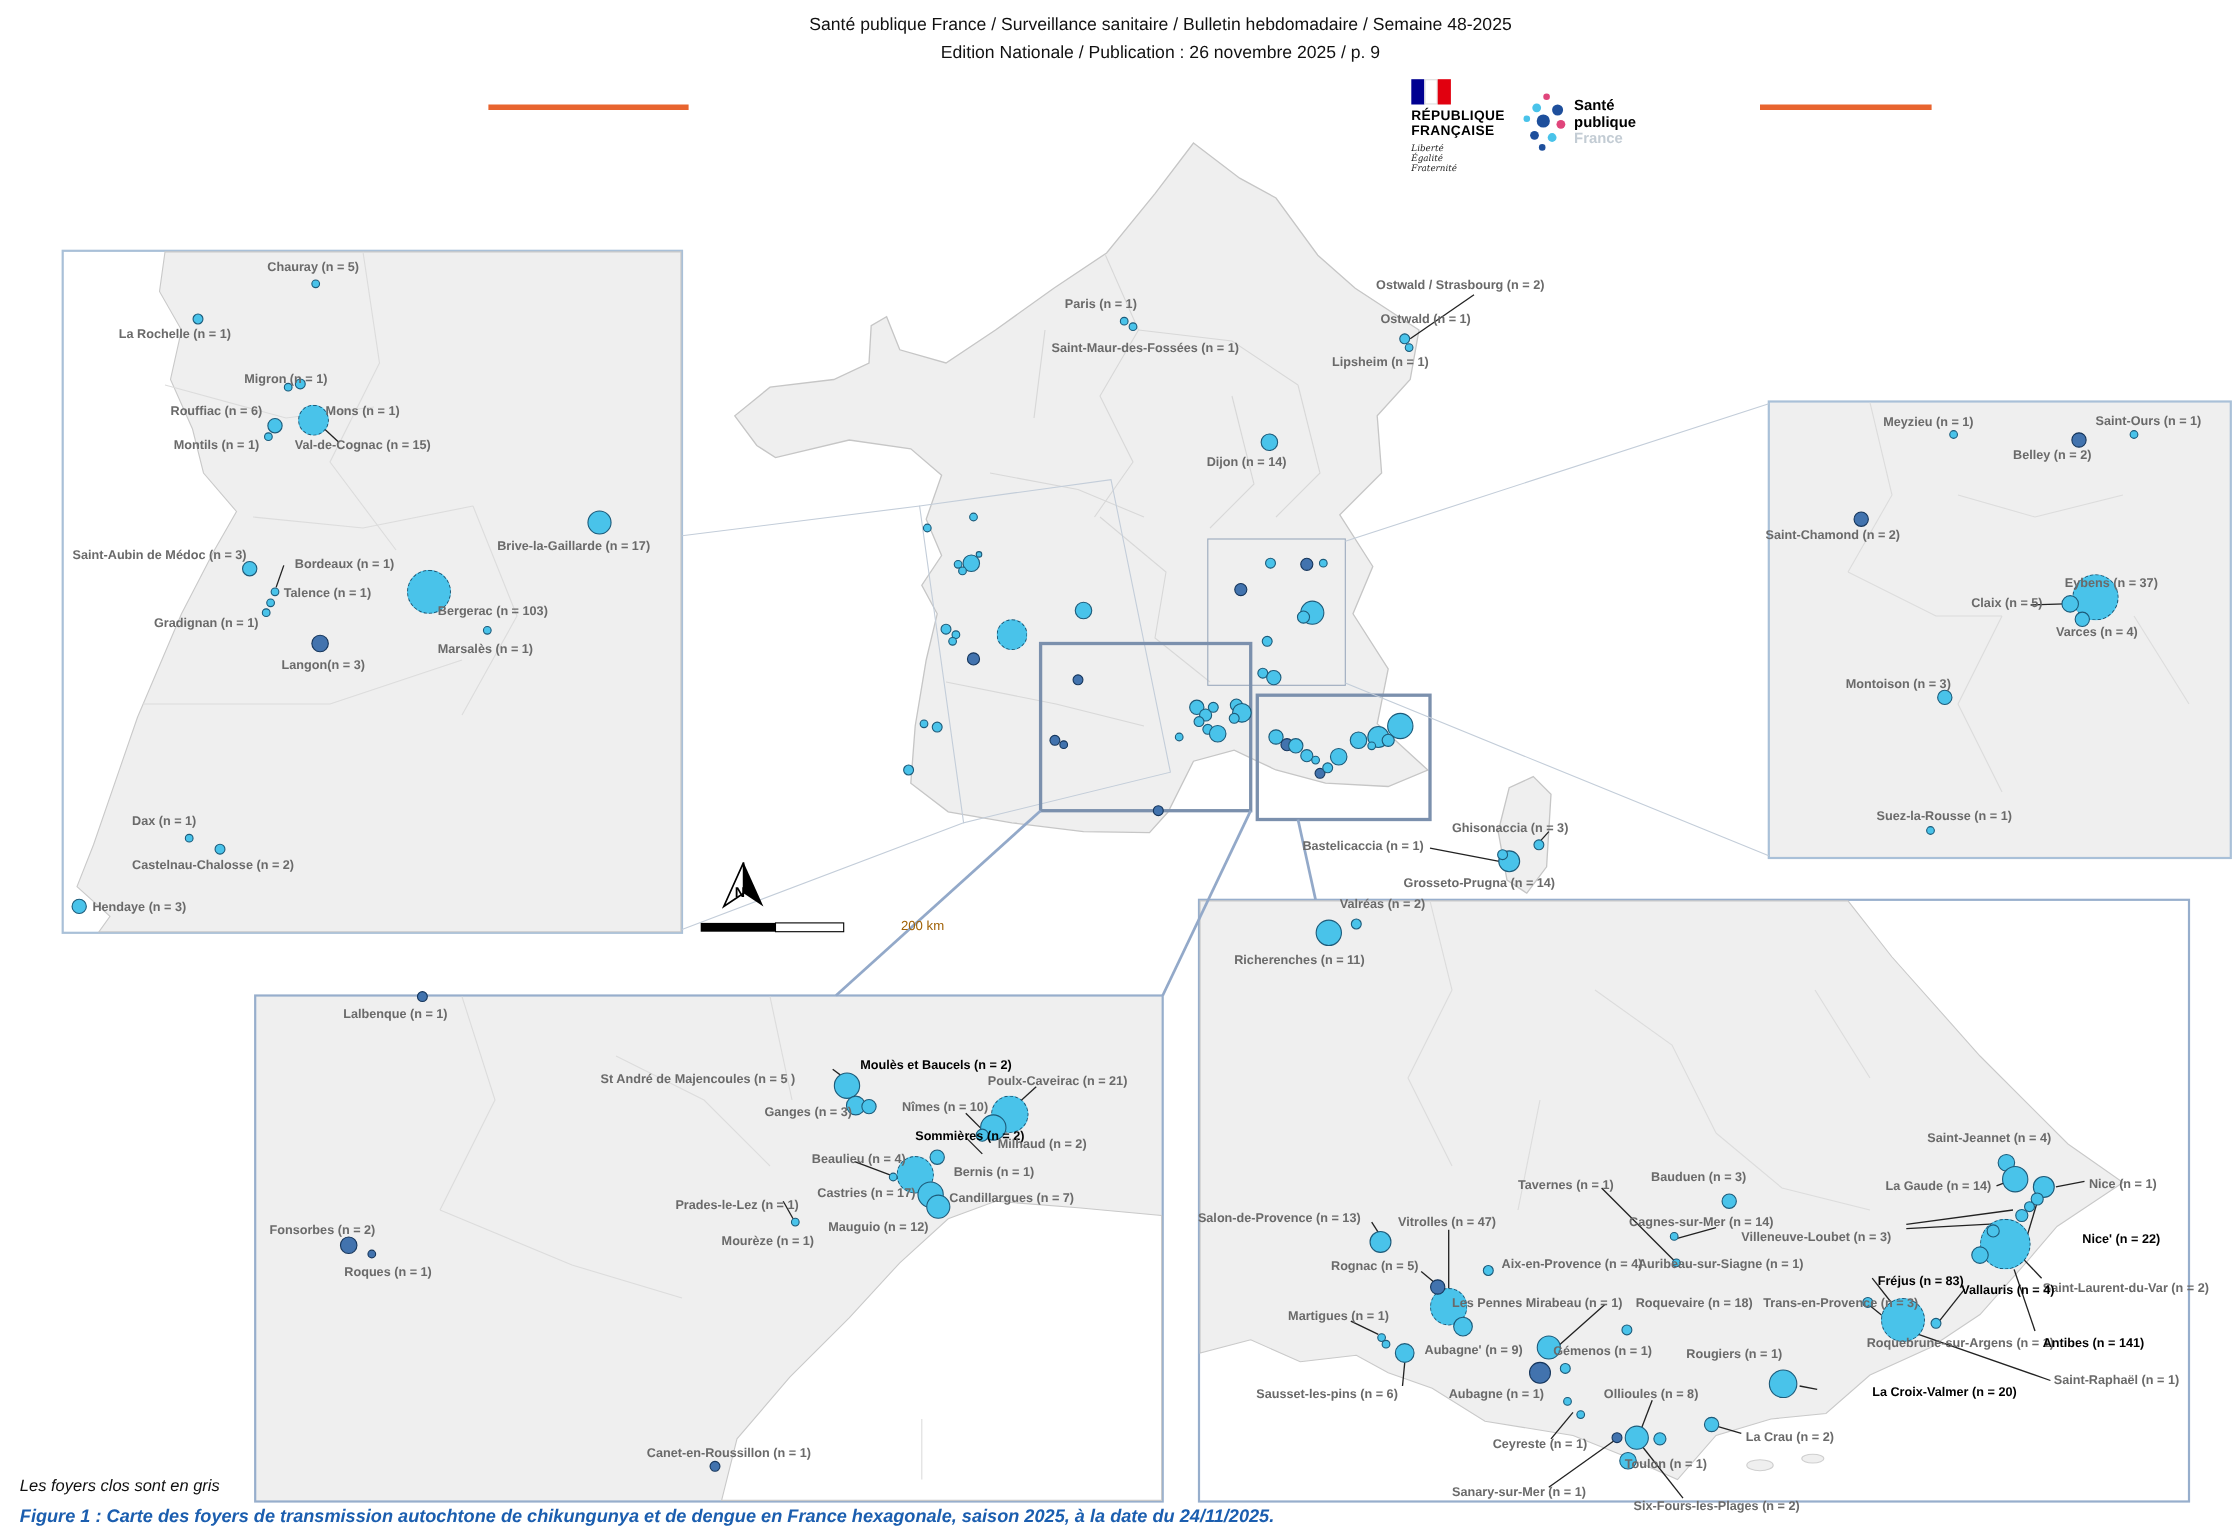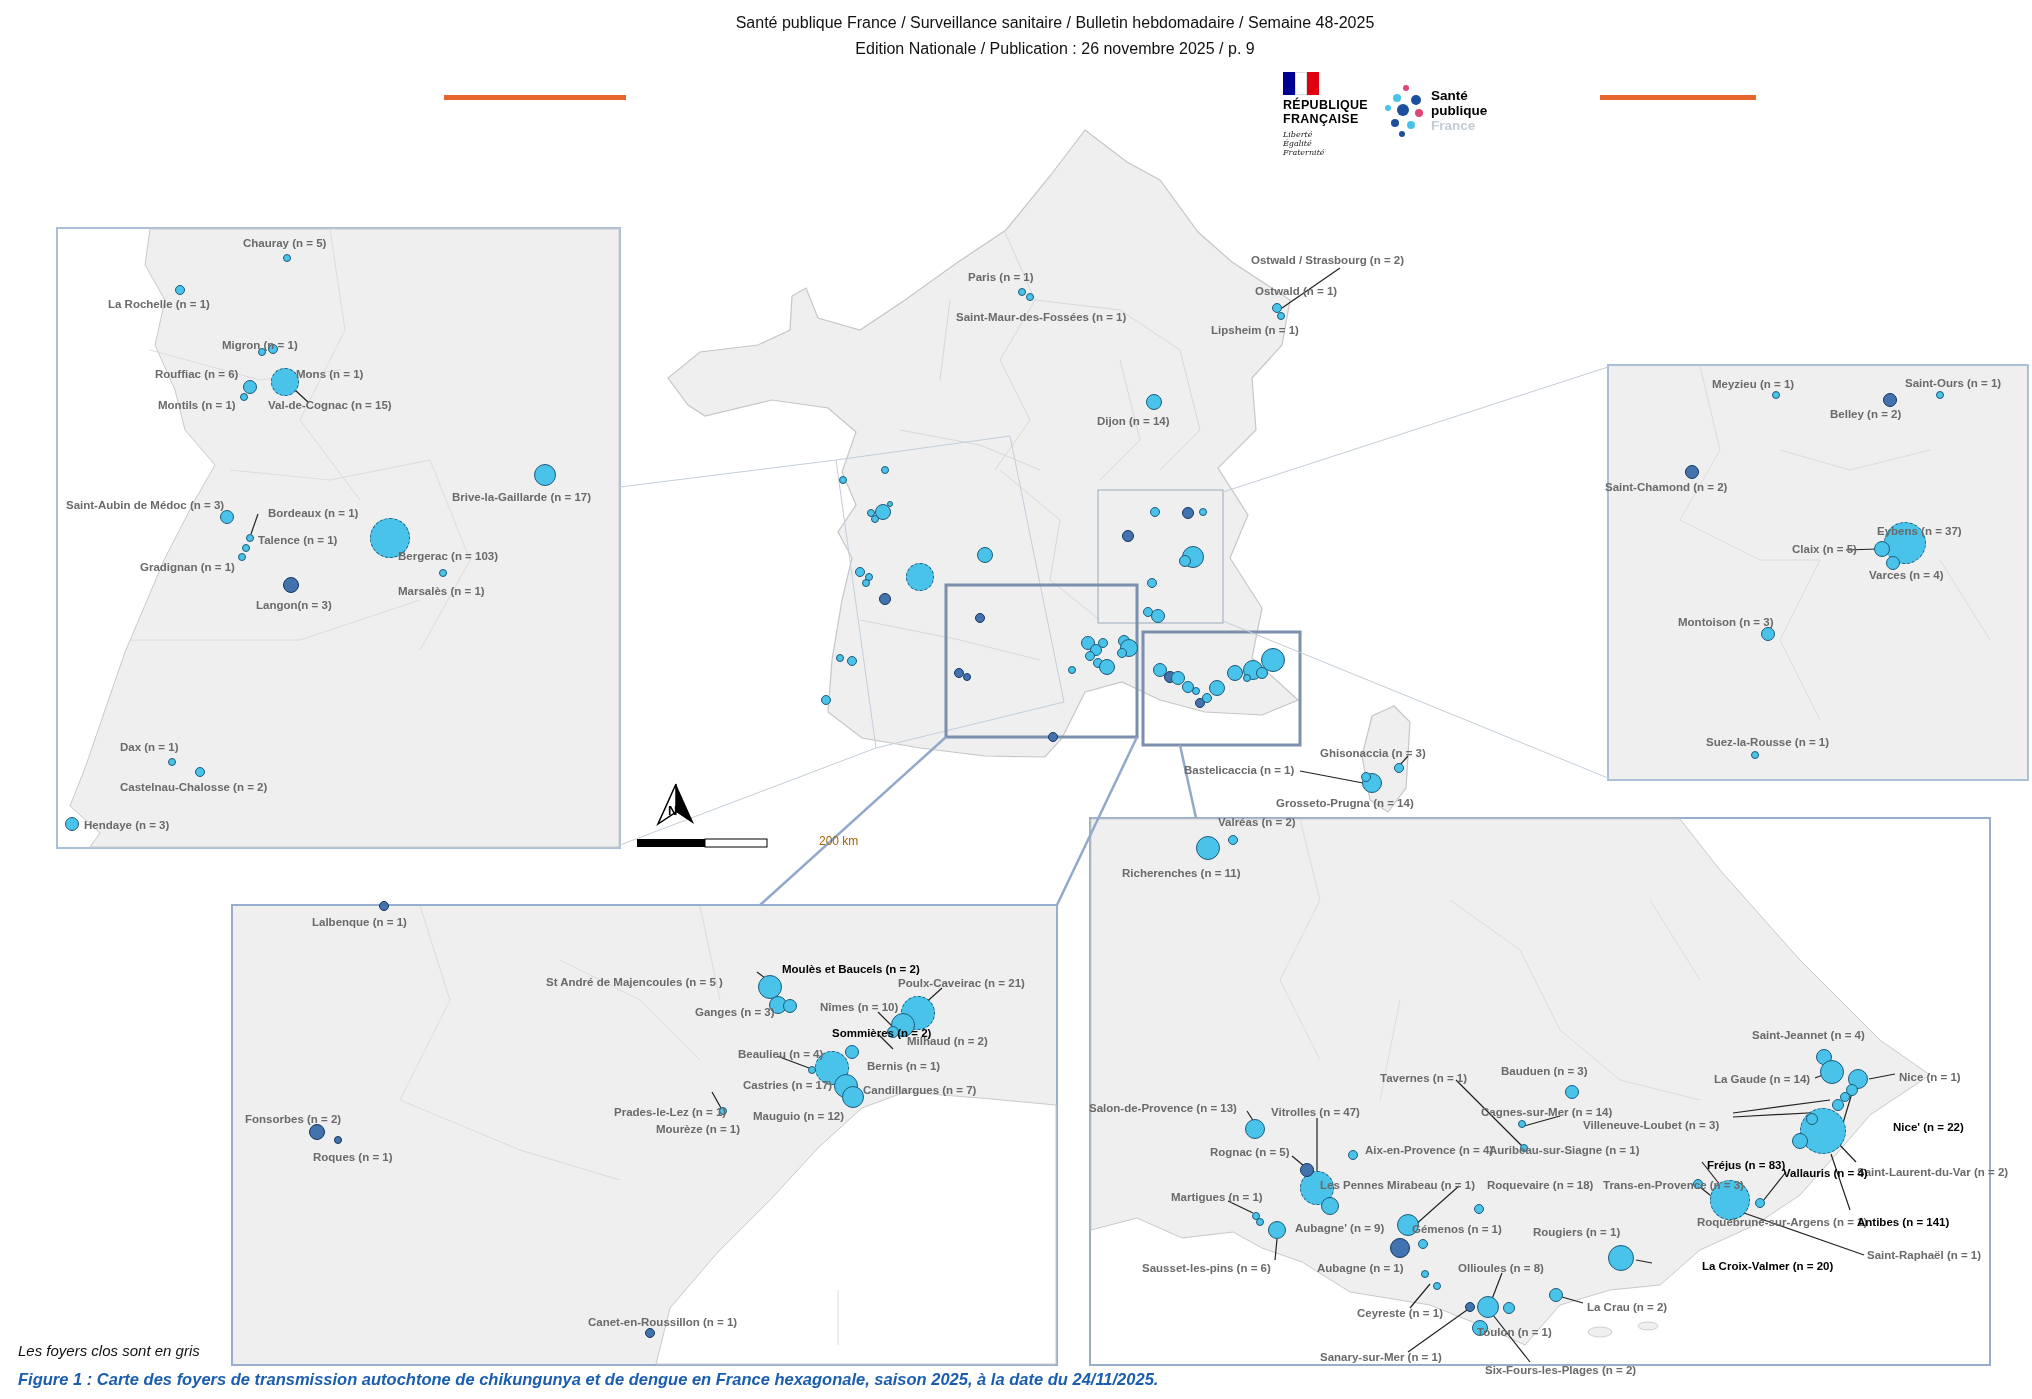--- a/index.html
+++ b/index.html
@@ -411,21 +411,21 @@
       <div class="lbl" style="left: 546px; top: 982px;">St André de Majencoules (n = 5 )</div>
       <div class="lbl act" style="left: 736px; top: 969px;">Moulès et Baucels (n = 2)</div>
       <div class="lbl" style="left: 695px; top: 1012px;">Ganges (n = 3)</div>
       <div class="lbl" style="left: 898px; top: 983px;">Poulx-Caveirac (n = 21)</div>
       <div class="lbl" style="left: 820px; top: 1007px;">Nîmes (n = 10)</div>
       <div class="lbl act" style="left: 786px; top: 1033px;">Sommières (n = 2)</div>
       <div class="lbl" style="left: 907px; top: 1041px;">Milhaud (n = 2)</div>
       <div class="lbl" style="left: 738px; top: 1054px;">Beaulieu (n = 4)</div>
       <div class="lbl" style="left: 867px; top: 1066px;">Bernis (n = 1)</div>
       <div class="lbl" style="left: 743px; top: 1085px;">Castries (n = 17)</div>
-      <div class="lbl" style="left: 614px; top: 1096px; margin-top: 16px;">Prades-le-Lez (n = 1)</div>
+      <div class="lbl" style="left: 614px; top: 1096px;">Prades-le-Lez (n = 1)</div>
       <div class="lbl" style="left: 656px; top: 1129px;">Mourèze (n = 1)</div>
       <div class="lbl" style="left: 753px; top: 1116px;">Mauguio (n = 12)</div>
       <div class="lbl" style="left: 863px; top: 1090px;">Candillargues (n = 7)</div>
       <div class="lbl" style="left: 588px; top: 1322px;">Canet-en-Roussillon (n = 1)</div>
       <div class="lbl" style="left: 1218px; top: 822px;">Valréas (n = 2)</div>
       <div class="lbl" style="left: 1122px; top: 873px;">Richerenches (n = 11)</div>
       <div class="lbl" style="left: 1089px; top: 1108px;">Salon-de-Provence (n = 13)</div>
       <div class="lbl" style="left: 1271px; top: 1112px;">Vitrolles (n = 47)</div>
       <div class="lbl" style="left: 1210px; top: 1152px;">Rognac (n = 5)</div>
       <div class="lbl" style="left: 1365px; top: 1150px;">Aix-en-Provence (n = 4)</div>

